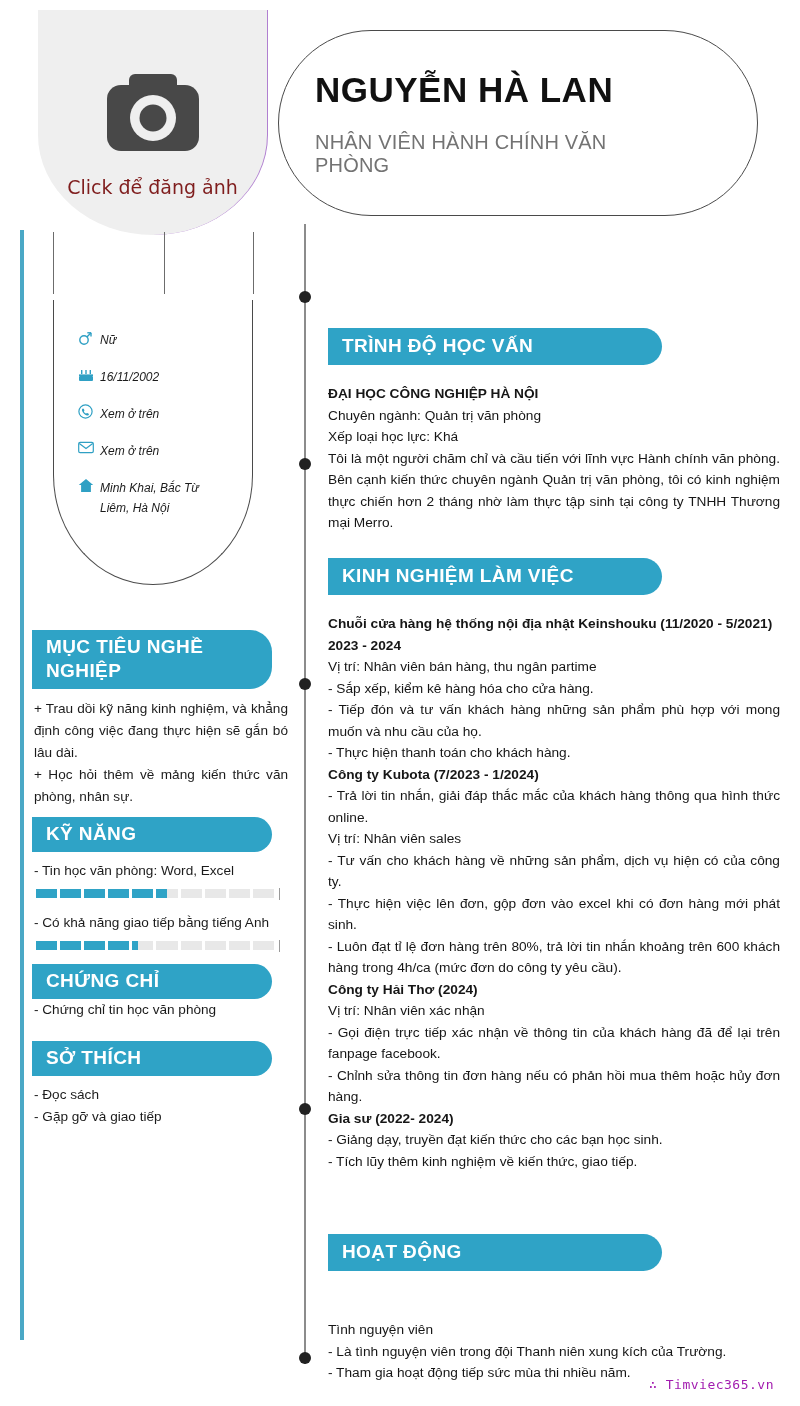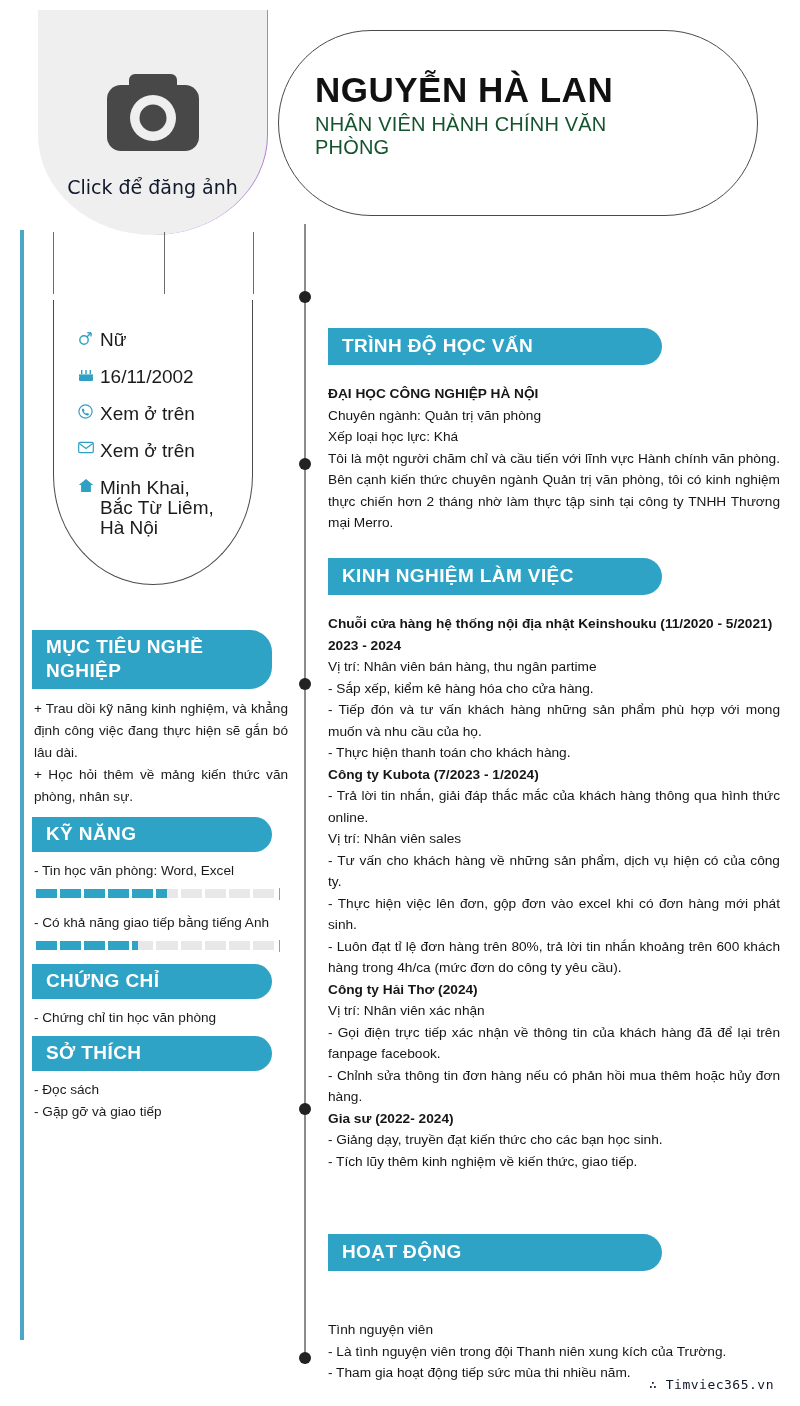--- a/index.html
+++ b/index.html
@@ -27,41 +27,41 @@
     border-bottom-left-radius: 115px 100px;
     border-bottom-right-radius: 115px 100px;
     border-right: 1.5px solid #b07fd0;
     display: flex; flex-direction: column;
     align-items: center; justify-content: center;
   }
   .cam { width: 108px; height: 90px; margin-top: 20px; }
   .photo-caption {
     margin-top: 14px;
     font-size: 19px;
-    color: #0f172a;
+    color: #7f1d1d;
     font-family: "DejaVu Sans", sans-serif;
   }
 
   
   .name-pill {
     position: absolute; left: 278px; top: 30px;
     width: 480px; height: 186px;
     border: 1.4px solid #4a4a4a;
     border-radius: 93px;
     background: #fff;
   }
   .name-inner { position: absolute; left: 315px; top: 72px; width: 420px; }
   .cv-name {
     font-size: 35px; font-weight: 700; letter-spacing: 0.5px;
     color: #111; line-height: 1.05;
     font-family: "Liberation Sans", sans-serif;
   }
   .cv-role {
-    margin-top: 4px;
-    font-size: 20px; color: #14532d; line-height: 1.15;
+    margin-top: 22px;
+    font-size: 20px; color: #737373; line-height: 1.15;
     letter-spacing: 0.2px;
     max-width: 360px;
   }
 
   
   .timeline {
     position: absolute; left: 304px; top: 224px;
     width: 2px; height: 1140px;
     background: #8c8c8c;
   }
@@ -85,21 +85,21 @@
     background: #fff;
   }
   .contact-list { position: absolute; left: 78px; top: 330px; width: 185px; }
   .c-row { display: flex; align-items: flex-start; margin-bottom: 17px; }
   .c-ico {
     width: 22px; flex: 0 0 22px; color: #2fa0c4;
     font-size: 14px; line-height: 17px; text-align: left;
     display: inline-block;
   }
   .c-ico svg { display: block; }
-  .c-txt { font-size: 19px; line-height: 20px; color: #1b1b1b; }
+  .c-txt { font-size: 12px; line-height: 20px; color: #1b1b1b; font-style: italic; }
 
   
   .sec-pill {
     background: #2fa3c6;
     color: #fff;
     font-weight: 700;
     border-top-right-radius: 22px;
     border-bottom-right-radius: 22px;
     padding: 5px 14px 6px 14px;
     display: block;
@@ -127,21 +127,21 @@
   .right-col { position: absolute; left: 328px; width: 452px; }
   .right-pill { font-size: 19px; line-height: 26px; width: 334px; }
   .right-body { font-size: 13.7px; line-height: 21.5px; color:#161616; }
   .right-body p { margin: 0; text-align: justify; }
   .bold { font-weight: 700; }
 
   
   .watermark {
     position: absolute; right: 26px; bottom: 14px;
     font-family: "DejaVu Sans Mono", monospace;
-    font-size: 13px; color: #0f172a; letter-spacing: 0.5px;
+    font-size: 13px; color: #a21caf; letter-spacing: 0.5px;
   }
 </style>
 </head>
 <body>
 
 <div class="page">
 
   <div class="accent-line"></div>
 
   <div class="photo-block">
@@ -269,25 +269,25 @@
             <div class="seg"></div>
             <div class="seg"></div>
             <div class="seg"></div>
             <div class="seg"></div>
           </div>
         <div class="seg-end"></div>
       </div>
     </div>
 
     <div class="sec-pill left-pill" style="margin-top:14px;">CHỨNG CHỈ</div>
-    <div class="left-body" style="margin-top:8px;">
+    <div class="left-body" style="">
       <p>- Chứng chỉ tin học văn phòng</p>
     </div>
 
-    <div class="sec-pill left-pill" style="margin-top:7px;">SỞ THÍCH</div>
+    <div class="sec-pill left-pill" style="margin-top:20px;">SỞ THÍCH</div>
     <div class="left-body" style="margin-top:8px;">
       <p>- Đọc sách</p>
       <p>- Gặp gỡ và giao tiếp</p>
     </div>
   </div>
 
   <div class="right-col" style="top:328px;">
     <div class="sec-pill right-pill">TRÌNH ĐỘ HỌC VẤN</div>
     <div class="right-body" style="margin-top:18px;">
       <p class="bold">ĐẠI HỌC CÔNG NGHIỆP HÀ NỘI</p>

